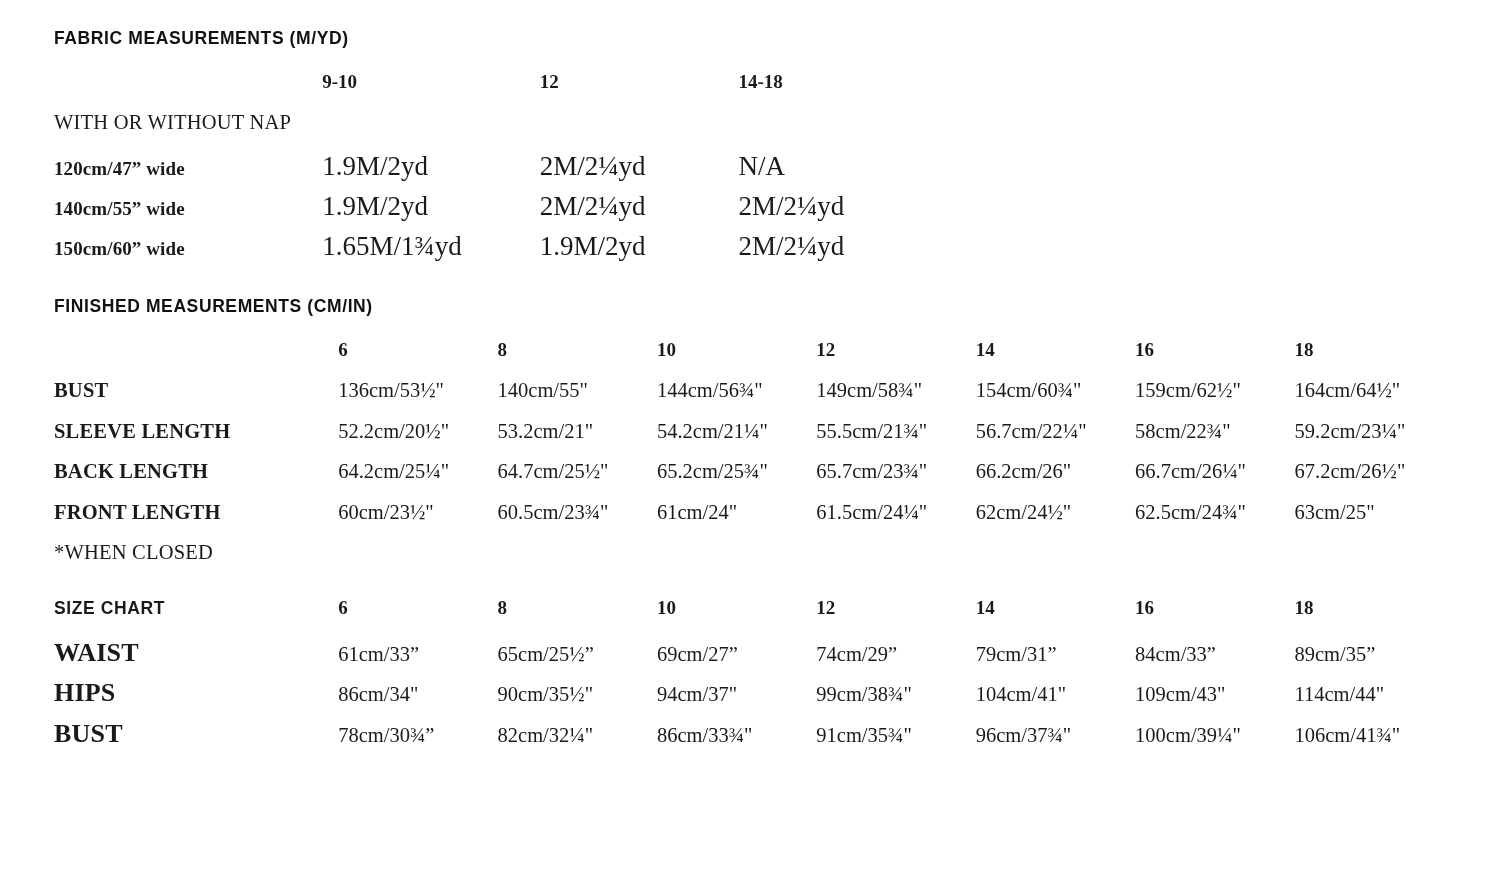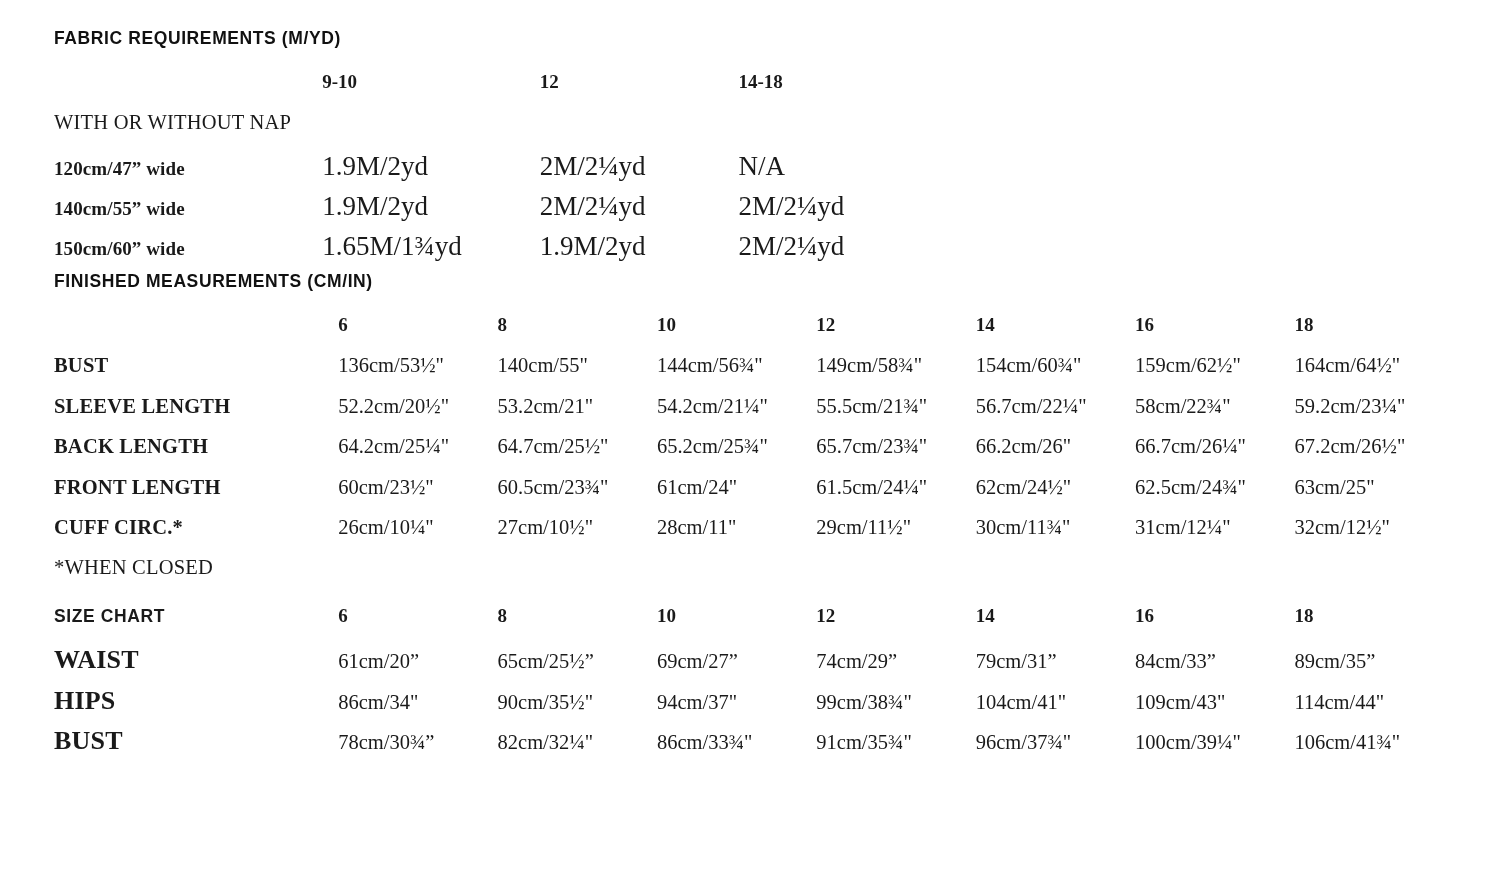--- a/index.html
+++ b/index.html
@@ -67,21 +67,21 @@
     font-weight: bold;
     font-size: 19px;
     letter-spacing: 0.1px;
   }
   .fabric-table .nap td {
     font-size: 20.5px;
     letter-spacing: 0.2px;
   }
 
   
-  .head-finished { }
+  .head-finished { margin-top: 25px; }
 
   
   .meas-table {
     width: 1400px;
     margin-top: 22px;
   }
   .meas-table col.lab { width: 246px; }
   .meas-table col.sz  { width: 138px; }
   .meas-table tr { height: 40.4px; }
   .meas-table td {
@@ -99,21 +99,21 @@
   }
   .note {
     font-size: 20.5px;
     letter-spacing: 0.2px;
     height: 40px;
   }
 
   
   .size-table {
     width: 1400px;
-    margin-top: 8px;
+    margin-top: 16px;
   }
   .size-table col.lab { width: 246px; }
   .size-table col.sz  { width: 138px; }
   .size-table tr { height: 40.4px; }
   .size-table td {
     font-size: 20.5px;
     height: 40.4px;
   }
   .size-table .hdr td.chart-title {
     font-family: "Liberation Sans", sans-serif;
@@ -129,21 +129,21 @@
     font-weight: bold;
     font-size: 26px;
     letter-spacing: 0.2px;
   }
 </style>
 </head>
 <body>
 
 <div class="page">
 
-  <div class="section-head">FABRIC REQUIREMENTS (M/YD)</div>
+  <div class="section-head">FABRIC MEASUREMENTS (M/YD)</div>
 
   <table class="fabric-table">
     <colgroup>
       <col class="c0">
         <col class="c1">
         <col class="c2">
         <col class="c3">
     </colgroup>
     <tbody>
       <tr class="hdr">
@@ -239,30 +239,20 @@
         <td class="rowlabel">FRONT LENGTH</td>
         <td>60cm/23½"</td>
         <td>60.5cm/23¾"</td>
         <td>61cm/24"</td>
         <td>61.5cm/24¼"</td>
         <td>62cm/24½"</td>
         <td>62.5cm/24¾"</td>
         <td>63cm/25"</td>
       </tr>
 
-      <tr>
-        <td class="rowlabel">CUFF CIRC.*</td>
-        <td>26cm/10¼"</td>
-        <td>27cm/10½"</td>
-        <td>28cm/11"</td>
-        <td>29cm/11½"</td>
-        <td>30cm/11¾"</td>
-        <td>31cm/12¼"</td>
-        <td>32cm/12½"</td>
-      </tr>
 
       <tr>
         <td class="note" colspan="8">*WHEN CLOSED</td>
       </tr>
     </tbody>
   </table>
 
   <table class="size-table">
     <colgroup>
       <col class="lab">
@@ -281,21 +271,21 @@
         <td class="szh">8</td>
         <td class="szh">10</td>
         <td class="szh">12</td>
         <td class="szh">14</td>
         <td class="szh">16</td>
         <td class="szh">18</td>
       </tr>
 
       <tr>
         <td class="rowlabel">WAIST</td>
-        <td>61cm/20”</td>
+        <td>61cm/33”</td>
         <td>65cm/25½”</td>
         <td>69cm/27”</td>
         <td>74cm/29”</td>
         <td>79cm/31”</td>
         <td>84cm/33”</td>
         <td>89cm/35”</td>
       </tr>
 
       <tr>
         <td class="rowlabel">HIPS</td>

